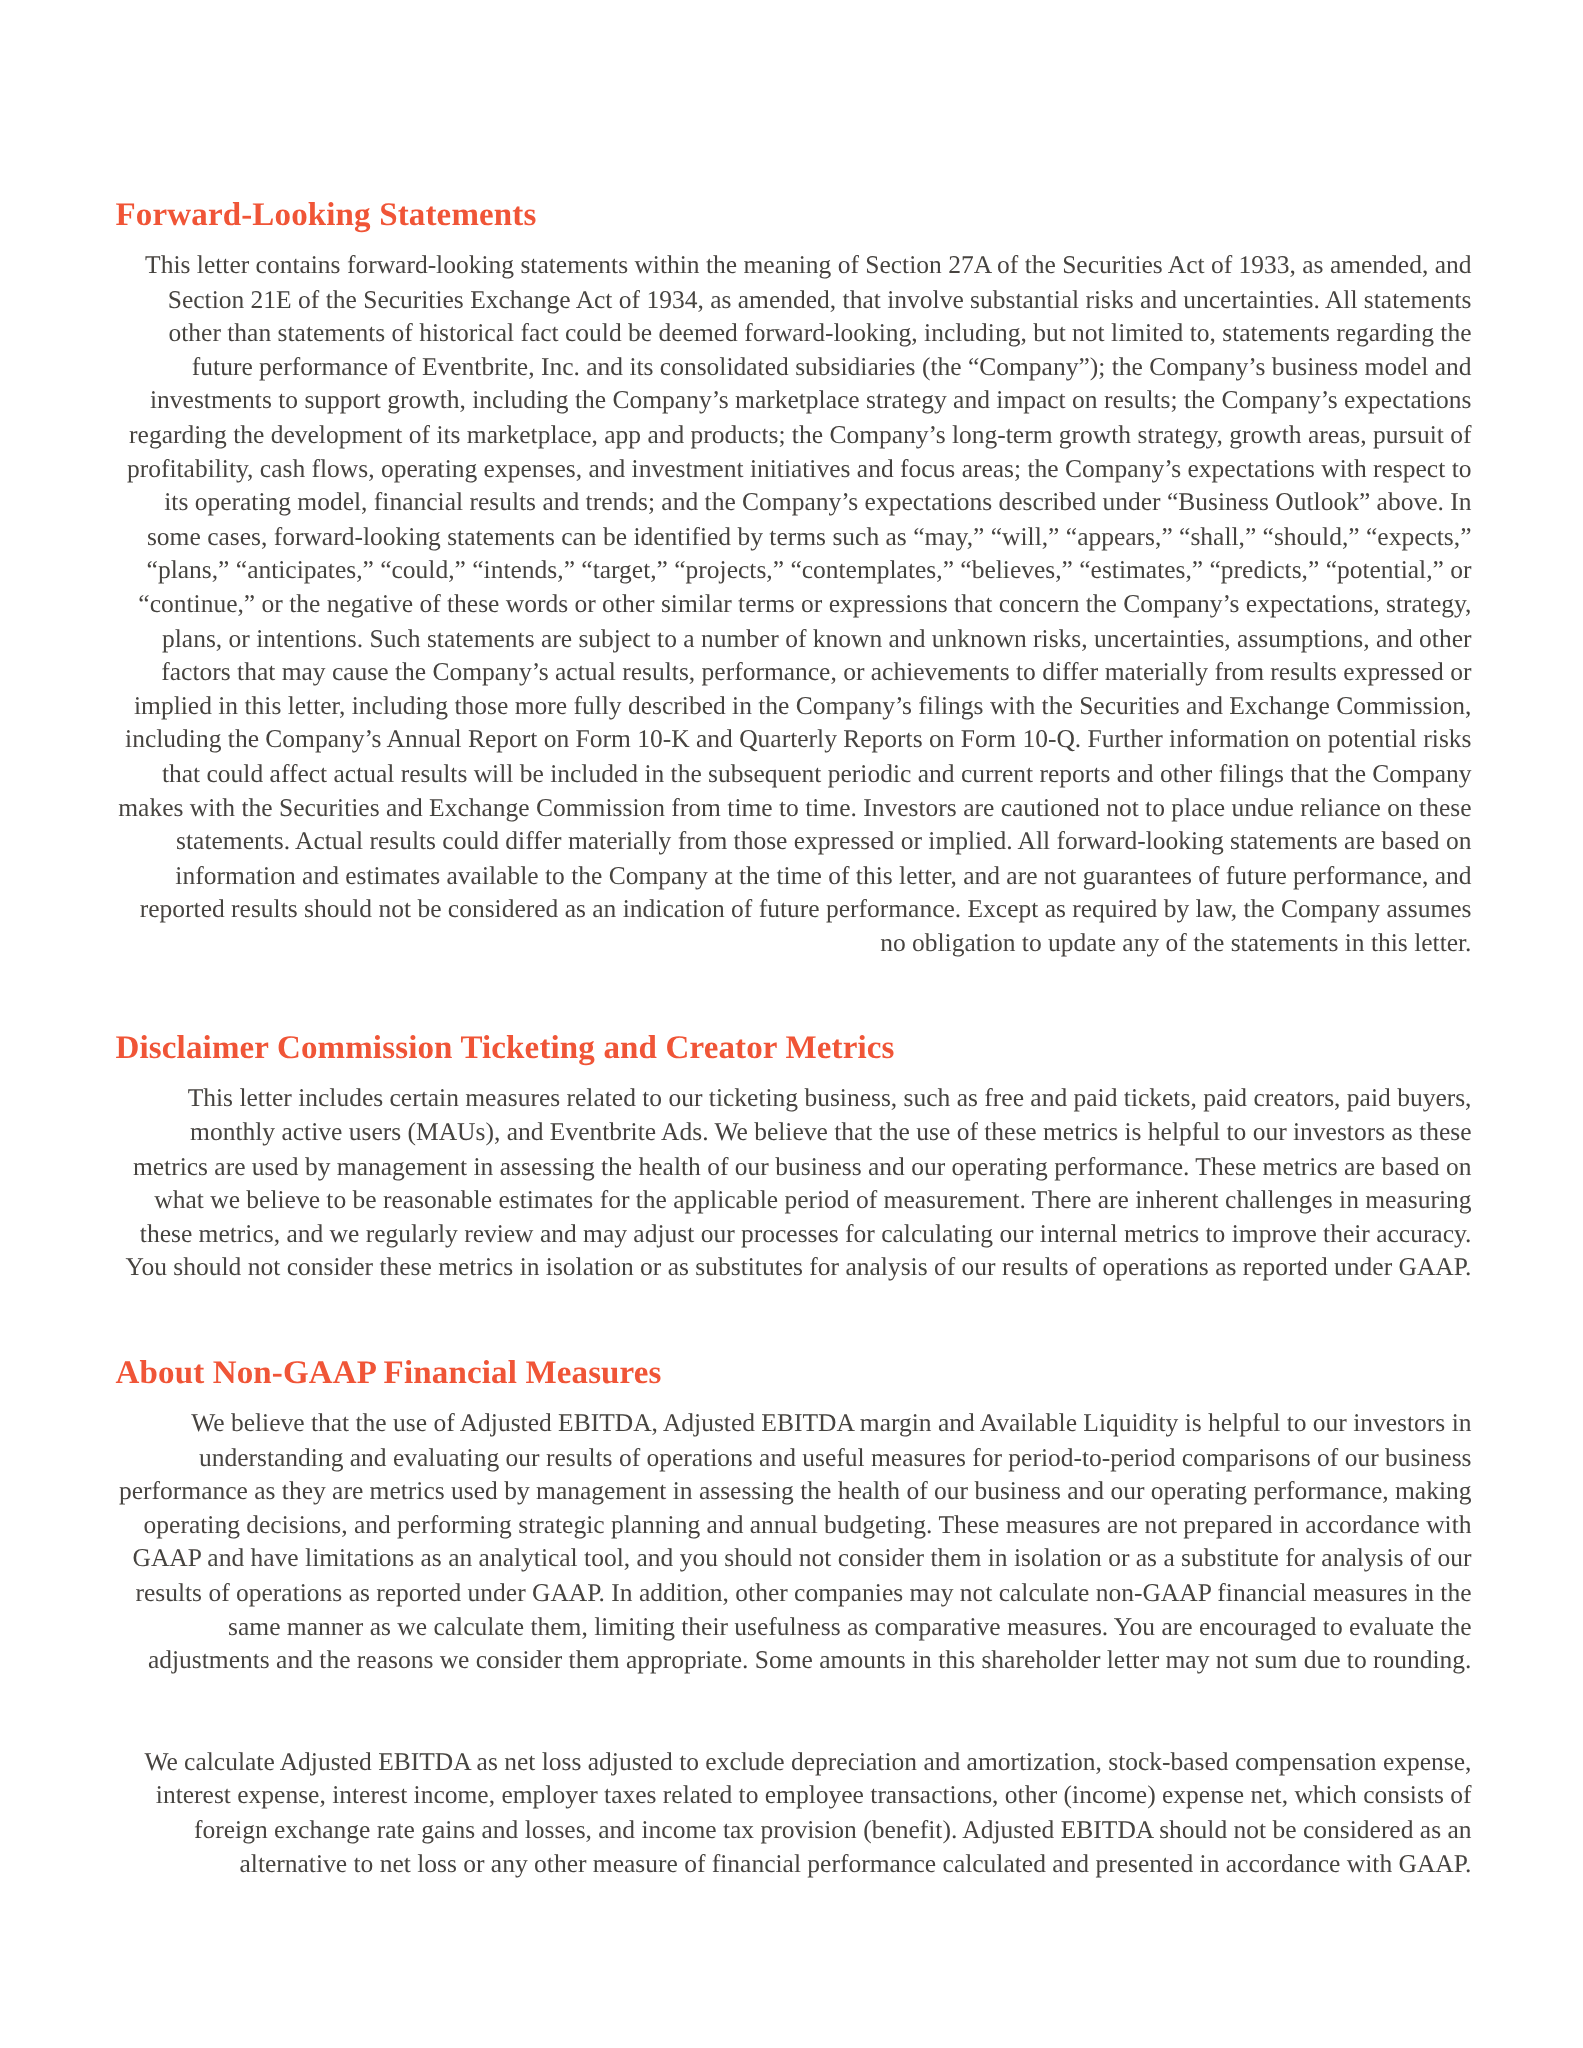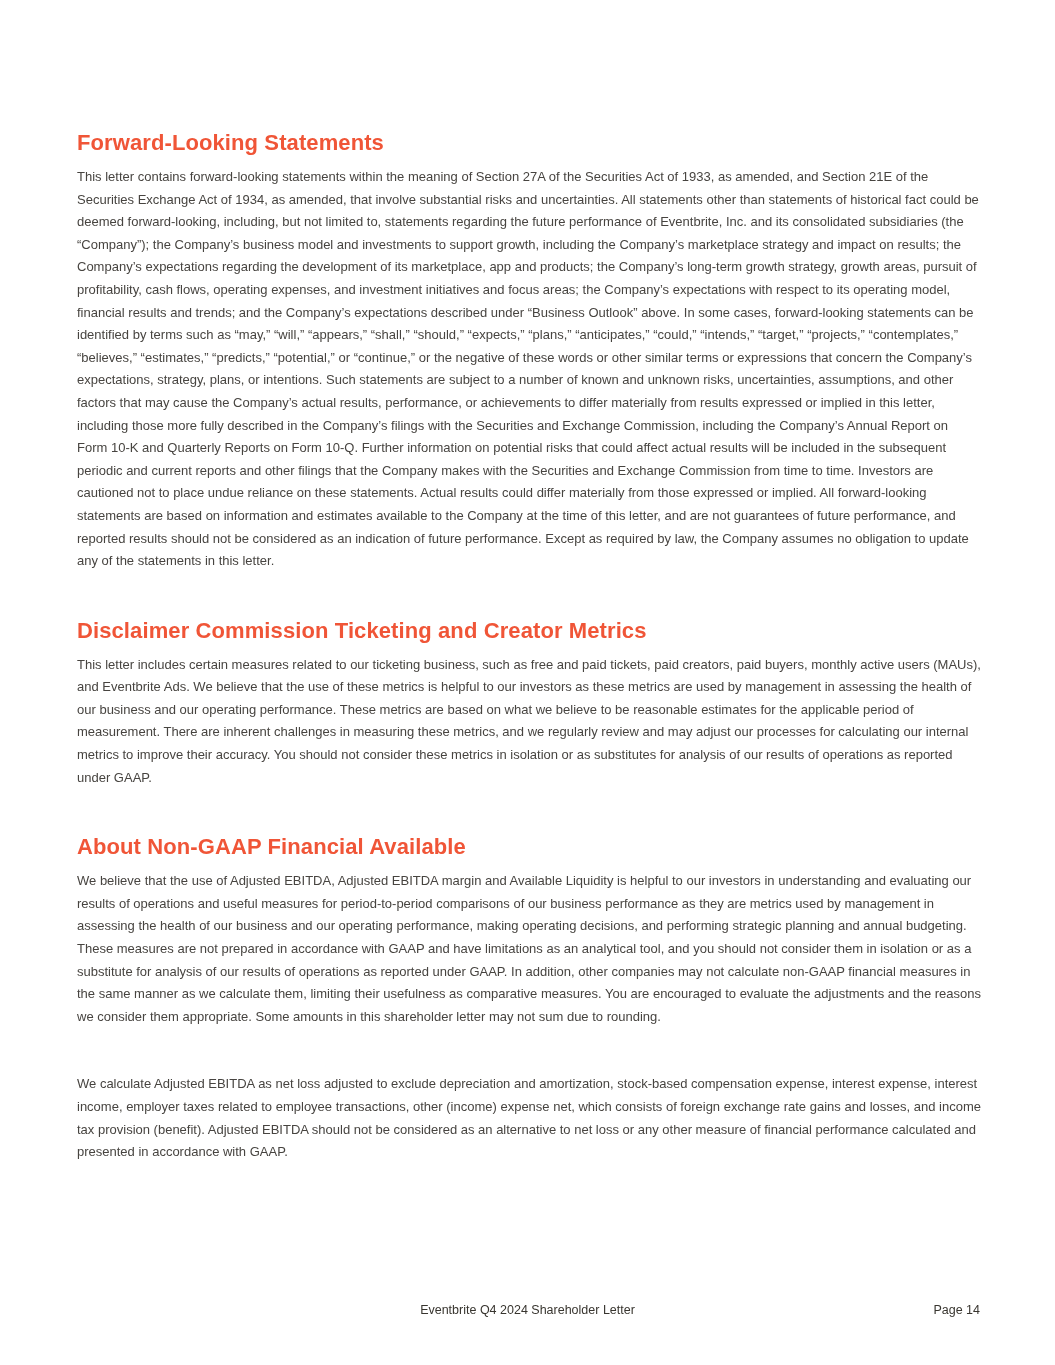--- a/index.html
+++ b/index.html
@@ -6,21 +6,21 @@
     margin: 0;
     padding: 0;
     background: #ffffff;
   }
   .page {
     position: relative;
     width: 1055px;
     height: 1365px;
     margin: 0 auto;
     background: #ffffff;
-    font-family: Liberation Sans, sans-serif;
+    font-family: Liberation Serif, serif;
     overflow: hidden;
   }
   .content {
     position: absolute;
     top: 130px;
     left: 77px;
     right: 74px;
   }
   .doc-section {
     margin-bottom: 45px;
@@ -28,24 +28,24 @@
   .doc-section h2 {
     margin: 0 0 10px 0;
     font-size: 22px;
     line-height: 26px;
     font-weight: 700;
     color: #f05537;
     letter-spacing: 0.1px;
   }
   .doc-section p {
     margin: 0;
-    font-size: 13px;
+    font-size: 17px;
     line-height: 22.6px;
     color: #474440;
-    text-align: left;
+    text-align: right;
   }
   .footer {
     position: absolute;
     left: 0;
     right: 0;
     top: 1303px;
     height: 22px;
     font-size: 12.5px;
     color: #38352f;
   }
@@ -71,27 +71,23 @@
       <h2>Forward-Looking Statements</h2>
       <p>This letter contains forward-looking statements within the meaning of Section 27A of the Securities Act of 1933, as amended, and Section 21E of the Securities Exchange Act of 1934, as amended, that involve substantial risks and uncertainties. All statements other than statements of historical fact could be deemed forward-looking, including, but not limited to, statements regarding the future performance of Eventbrite, Inc. and its consolidated subsidiaries (the “Company”); the Company’s business model and investments to support growth, including the Company’s marketplace strategy and impact on results; the Company’s expectations regarding the development of its marketplace, app and products; the Company’s long-term growth strategy, growth areas, pursuit of profitability, cash flows, operating expenses, and investment initiatives and focus areas; the Company’s expectations with respect to its operating model, financial results and trends; and the Company’s expectations described under “Business Outlook” above. In some cases, forward-looking statements can be identified by terms such as “may,” “will,” “appears,” “shall,” “should,” “expects,” “plans,” “anticipates,” “could,” “intends,” “target,” “projects,” “contemplates,” “believes,” “estimates,” “predicts,” “potential,” or “continue,” or the negative of these words or other similar terms or expressions that concern the Company’s expectations, strategy, plans, or intentions. Such statements are subject to a number of known and unknown risks, uncertainties, assumptions, and other factors that may cause the Company’s actual results, performance, or achievements to differ materially from results expressed or implied in this letter, including those more fully described in the Company’s filings with the Securities and Exchange Commission, including the Company’s Annual Report on Form 10-K and Quarterly Reports on Form 10-Q. Further information on potential risks that could affect actual results will be included in the subsequent periodic and current reports and other filings that the Company makes with the Securities and Exchange Commission from time to time. Investors are cautioned not to place undue reliance on these statements. Actual results could differ materially from those expressed or implied. All forward-looking statements are based on information and estimates available to the Company at the time of this letter, and are not guarantees of future performance, and reported results should not be considered as an indication of future performance. Except as required by law, the Company assumes no obligation to update any of the statements in this letter.</p>
     </section>
 
     <section class="doc-section">
       <h2>Disclaimer Commission Ticketing and Creator Metrics</h2>
       <p>This letter includes certain measures related to our ticketing business, such as free and paid tickets, paid creators, paid buyers, monthly active users (MAUs), and Eventbrite Ads. We believe that the use of these metrics is helpful to our investors as these metrics are used by management in assessing the health of our business and our operating performance. These metrics are based on what we believe to be reasonable estimates for the applicable period of measurement. There are inherent challenges in measuring these metrics, and we regularly review and may adjust our processes for calculating our internal metrics to improve their accuracy. You should not consider these metrics in isolation or as substitutes for analysis of our results of operations as reported under GAAP.</p>
     </section>
 
     <section class="doc-section">
-      <h2>About Non-GAAP Financial Available</h2>
+      <h2>About Non-GAAP Financial Measures</h2>
       <p>We believe that the use of Adjusted EBITDA, Adjusted EBITDA margin and Available Liquidity is helpful to our investors in understanding and evaluating our results of operations and useful measures for period-to-period comparisons of our business performance as they are metrics used by management in assessing the health of our business and our operating performance, making operating decisions, and performing strategic planning and annual budgeting. These measures are not prepared in accordance with GAAP and have limitations as an analytical tool, and you should not consider them in isolation or as a substitute for analysis of our results of operations as reported under GAAP. In addition, other companies may not calculate non-GAAP financial measures in the same manner as we calculate them, limiting their usefulness as comparative measures. You are encouraged to evaluate the adjustments and the reasons we consider them appropriate. Some amounts in this shareholder letter may not sum due to rounding.</p>
     </section>
 
     <section class="doc-section">
       <p>We calculate Adjusted EBITDA as net loss adjusted to exclude depreciation and amortization, stock-based compensation expense, interest expense, interest income, employer taxes related to employee transactions, other (income) expense net, which consists of foreign exchange rate gains and losses, and income tax provision (benefit). Adjusted EBITDA should not be considered as an alternative to net loss or any other measure of financial performance calculated and presented in accordance with GAAP.</p>
     </section>
 
   </div>
 
-  <div class="footer">
-    <span class="footer-center">Eventbrite Q4 2024 Shareholder Letter</span>
-    <span class="footer-page">Page 14</span>
-  </div>
 </div>
 
 </body></html>

